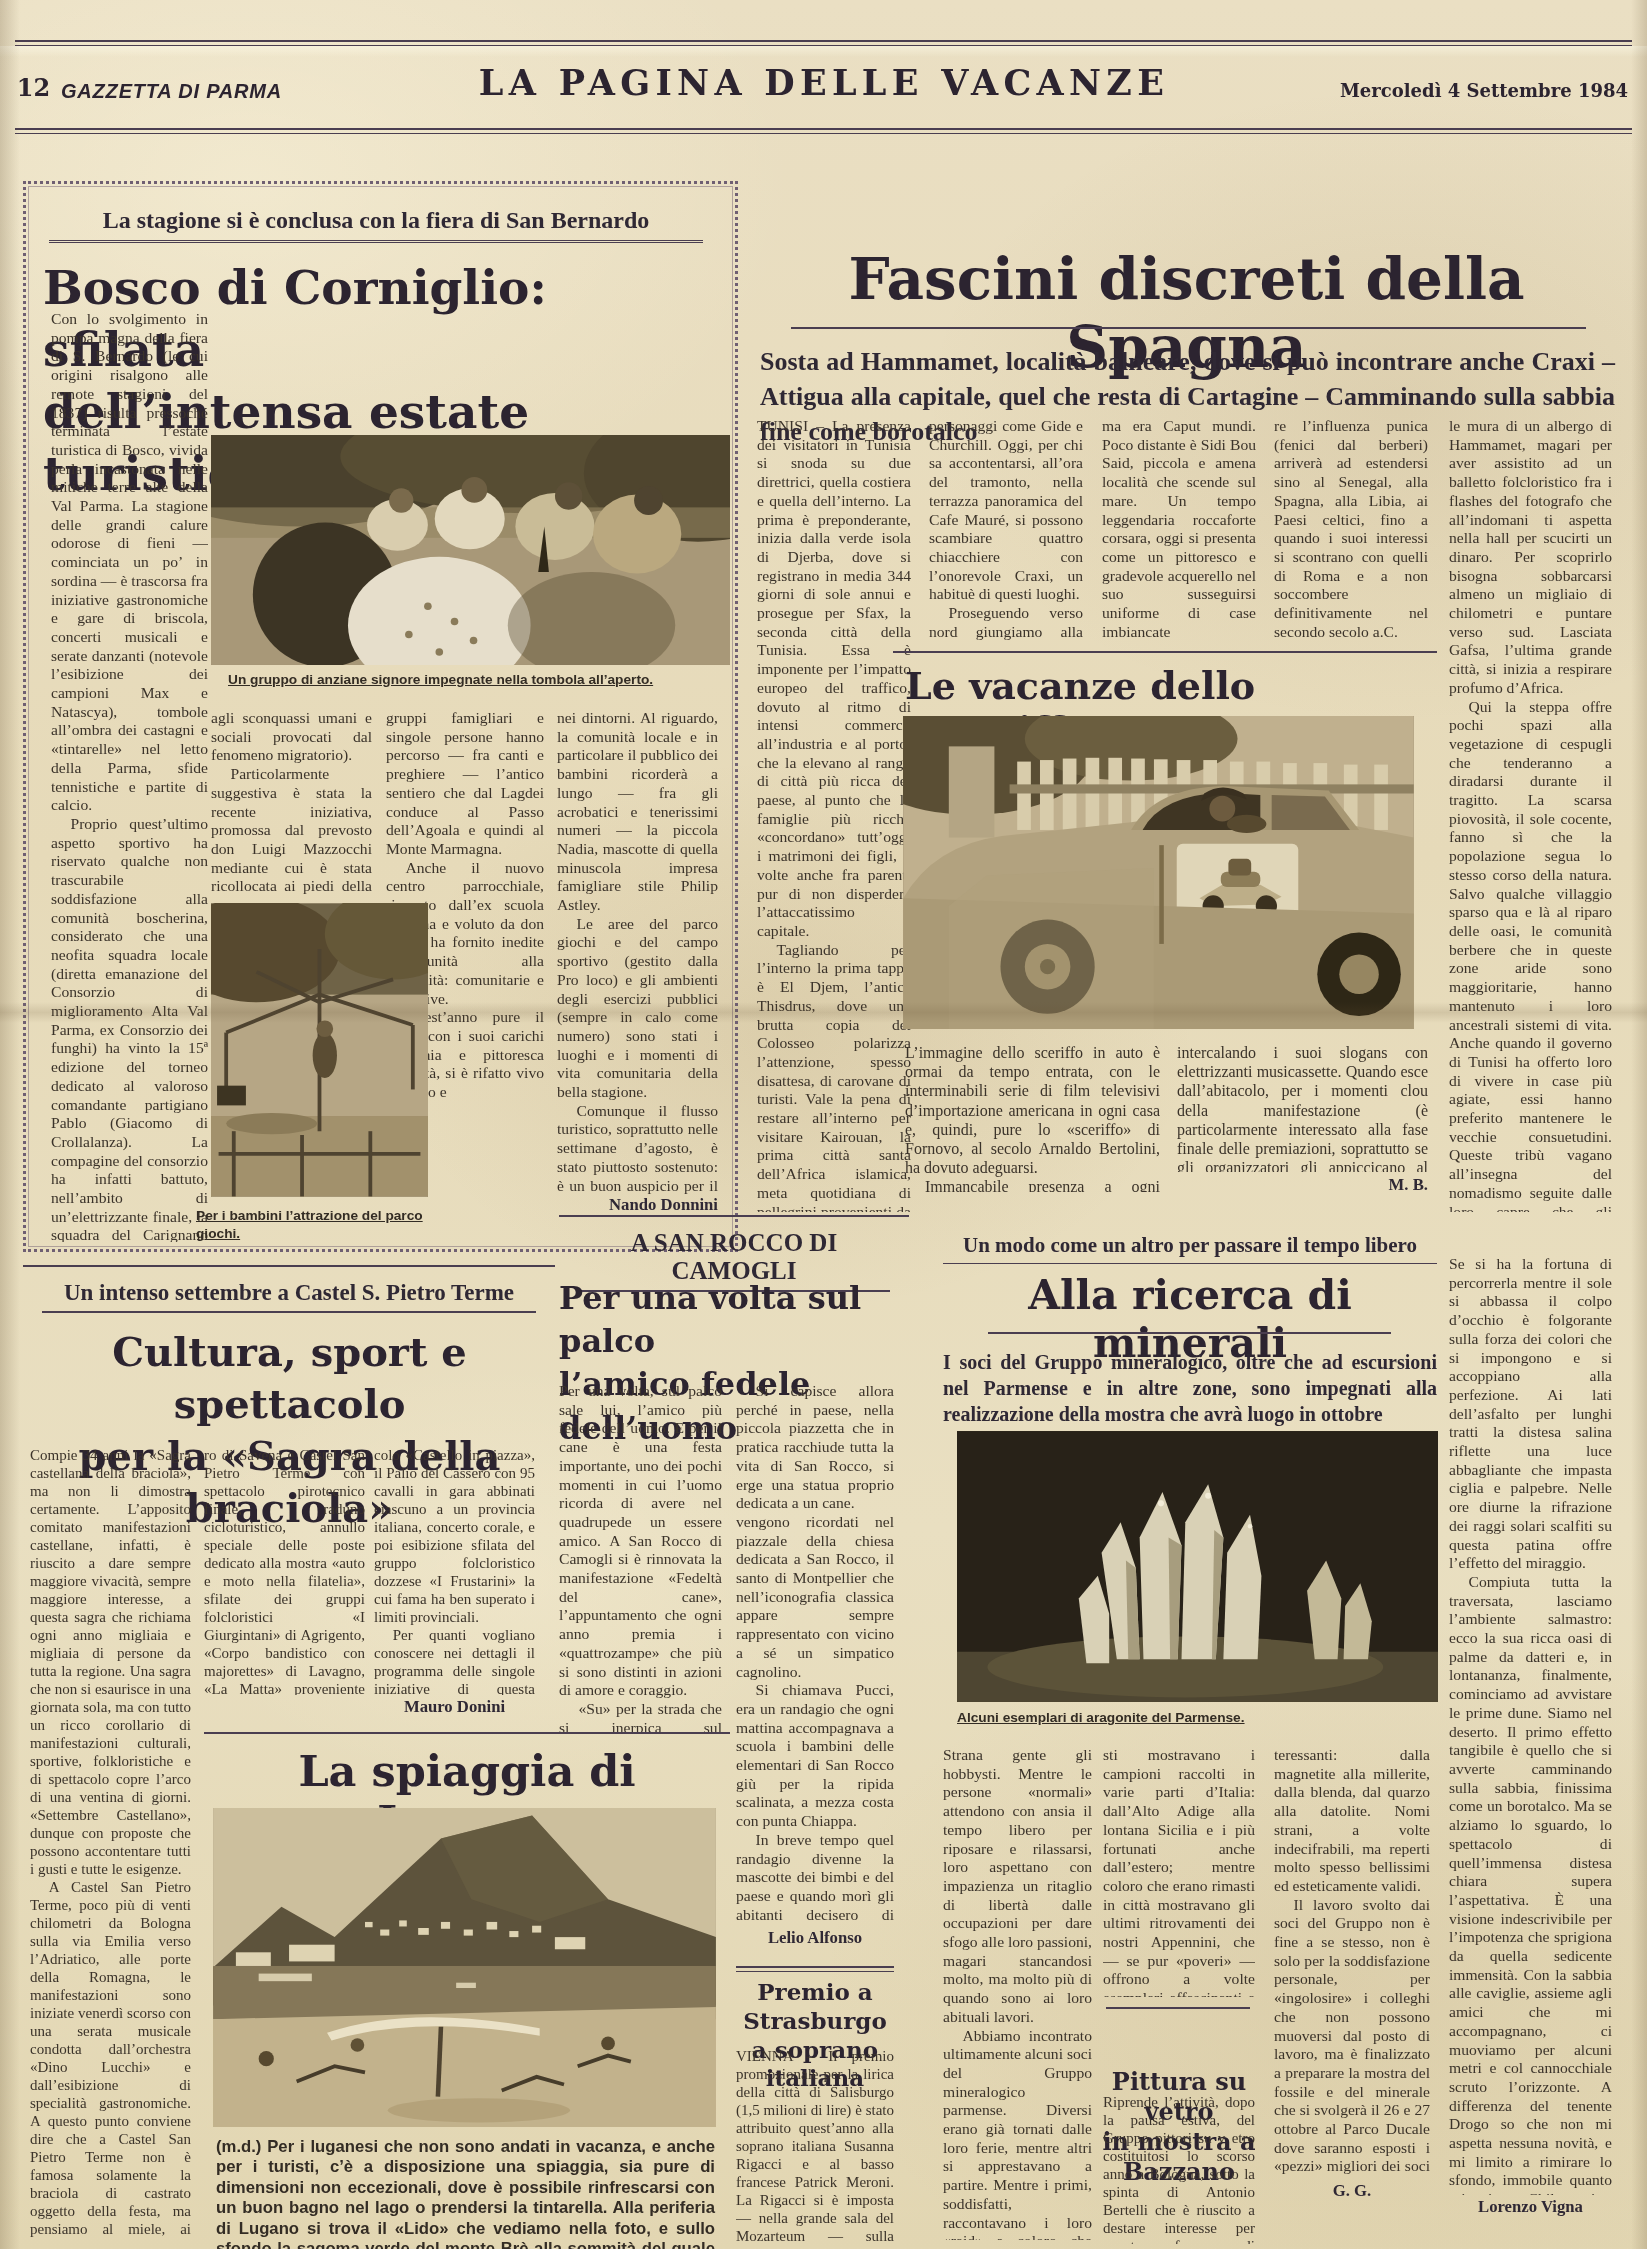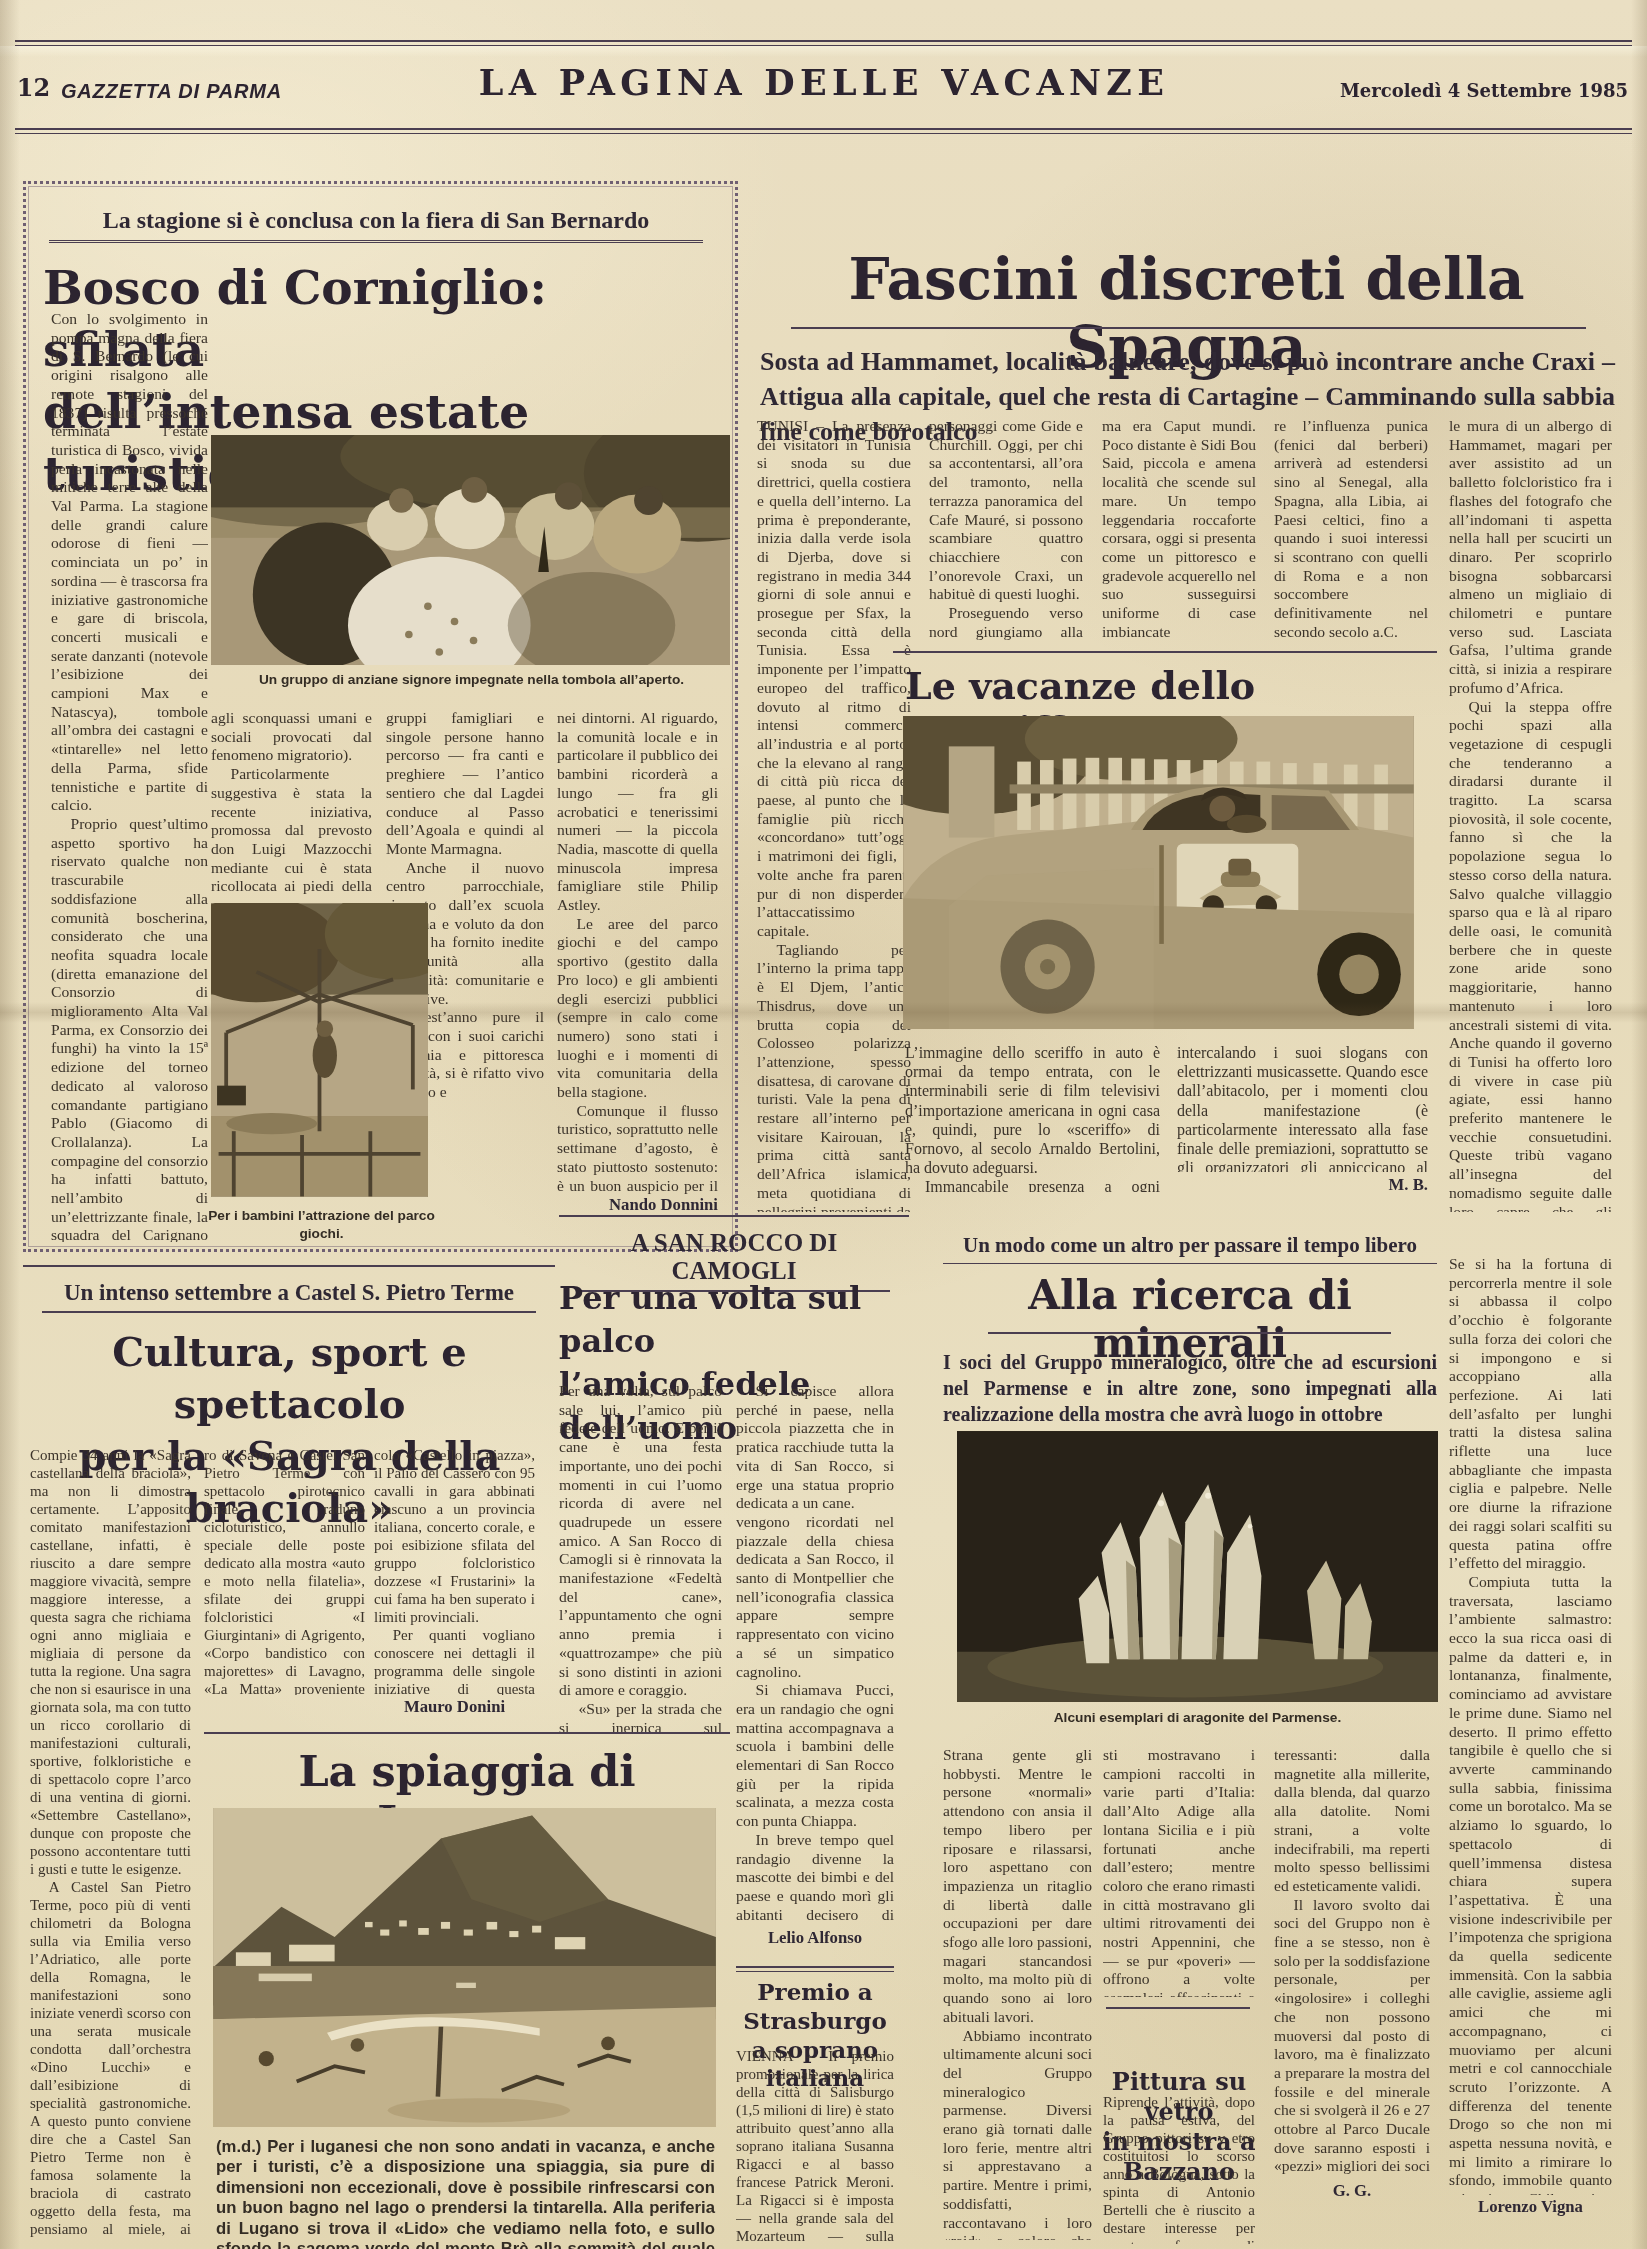--- a/index.html
+++ b/index.html
@@ -13,37 +13,37 @@
       radial-gradient(456px 304px at 30% 70%, rgba(255,248,225,.25), transparent 70%),
       linear-gradient(180deg,#eadfc3,#e6dab9 38%,#e9dfc1 68%,#e2d6b2);}
   .abs{position:absolute;}
   .rule{position:absolute;background:#4a3e50;}
   .drule{position:absolute;border-top:2.3px solid #4a3e50;border-bottom:0.8px solid #4a3e50;height:3px;background:transparent;}
   .col{position:absolute;font:15.6px/1.2 "Liberation Serif",serif;text-align:justify;color:#3b332a;overflow:hidden;}
   .para{margin:0;text-indent:1.25em;}
   .para.first{text-indent:0;}
   .kicker{position:absolute;font-weight:bold;color:#2f2834;font-family:"Liberation Serif",serif;}
   .headline{position:absolute;font-weight:bold;color:#2c2430;font-family:"DejaVu Serif",serif;white-space:pre-line;}
-  .photo-caption{position:absolute;font:bold 13.7px/1.3 "Liberation Sans",sans-serif;text-align:center;color:#332c24;}
+  .photo-caption{position:absolute;font:bold 13.7px/1.3 "Liberation Sans",sans-serif;text-align:left;color:#332c24;text-decoration:underline;}
   .byline{position:absolute;font:bold 16.7px/1.2 "Liberation Serif",serif;text-align:right;color:#2f2834;}
   .fancy{border:3px dotted #6f5f72;outline:0.8px solid rgba(90,70,100,.4);outline-offset:-6.8px;}
   .photo{position:absolute;overflow:hidden;box-shadow:0 0 0 0.8px rgba(60,48,30,.55) inset;}
   .crease{position:absolute;left:0;width:100%;pointer-events:none;}
   .edge{position:absolute;top:0;height:100%;pointer-events:none;}
 </style>
 </head>
 <body>
 
 <div id="page">
 
   <div class="drule" style="left:15px;top:40px;width:1617px;"></div>
   <div class="abs" style="left:16.7px;top:76px;font:bold 24px/1 'DejaVu Serif',serif;color:#2c2430;">12</div>
   <div class="abs" style="left:61px;top:81px;font:bold italic 20px/1 'Liberation Sans',sans-serif;letter-spacing:0.8px;color:#2c2430;">GAZZETTA DI PARMA</div>
   <div class="abs" style="left:0;top:65px;width:1648px;text-align:center;font:bold 35px/1 'DejaVu Serif',serif;letter-spacing:5.3px;color:#2c2430;">LA PAGINA DELLE VACANZE</div>
-  <div class="abs" style="right:20px;top:82px;font:bold 18px/1 'DejaVu Serif',serif;color:#2c2430;">Mercoledì 4 Settembre 1985</div>
+  <div class="abs" style="right:20px;top:82px;font:bold 18px/1 'DejaVu Serif',serif;color:#2c2430;">Mercoledì 4 Settembre 1984</div>
   <div class="drule" style="left:15px;top:128px;width:1617px;"></div>
 
   <div class="abs fancy" style="left:23px;top:181px;width:709px;height:1065px;"></div>
   <div class="kicker" style="left:49px;top:207px;width:654px;font-size:24px;text-align:center;border-bottom:3px double #4a3e50;padding-bottom:6px;">La stagione si è conclusa con la fiera di San Bernardo</div>
   <div class="headline" style="left:43px;top:257px;width:677px;font-size:47px;line-height:1.32;">Bosco di Corniglio: sfilata
 dell’intensa estate turistica</div>
 
   <div class="photo" style="left:211px;top:435px;width:519px;height:230px;">
     <svg width="519" height="230" viewBox="0 0 682 302" xmlns="http://www.w3.org/2000/svg">
       <rect width="682" height="302" fill="#a89878"></rect>

